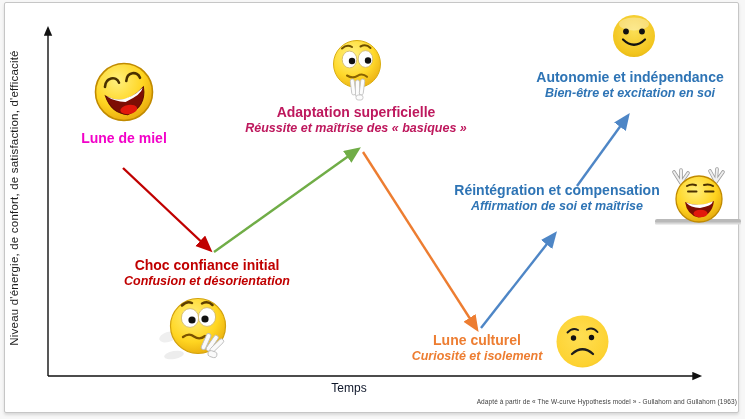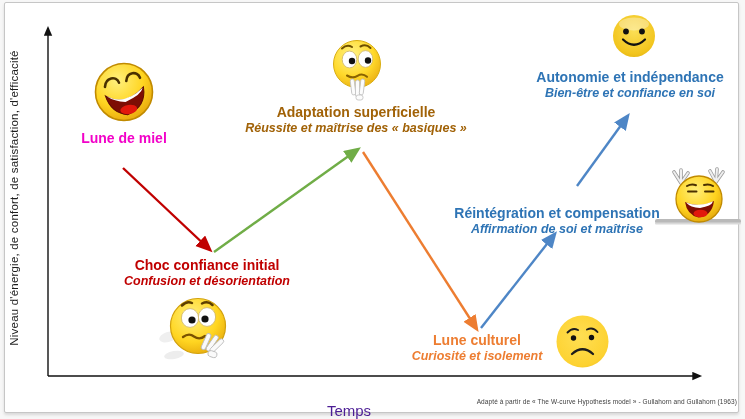--- a/index.html
+++ b/index.html
@@ -12,34 +12,34 @@
     position:absolute;left:4px;top:2px;width:733px;height:409px;
     background:#ffffff;border:1px solid #c6c6c6;border-radius:2px;
     box-shadow:0 2px 3px rgba(0,0,0,0.12);
   }
   .layer{position:absolute;left:0;top:0;width:745px;height:419px;pointer-events:none;}
   .stage{position:absolute;text-align:center;line-height:1.18;white-space:nowrap;transform:translateX(-50%);}
   .stage .t{font-weight:bold;font-size:14px;}
   .stage .s{font-weight:bold;font-style:italic;font-size:12.5px;}
   .c-pink{color:#f202c8;}
   .c-red{color:#c00000;}
-  .c-green{color:#a16207;}
+  .c-green{color:#be185d;}
   .c-orange{color:#ed7d31;}
   .c-blue{color:#2e74b5;}
   .axis-y-label{
     position:absolute;left:-1px;top:18px;width:30px;height:360px;
     display:flex;align-items:center;justify-content:center;
   }
   .axis-y-label span{
     transform:rotate(-90deg);white-space:nowrap;
     font-size:11.5px;color:#1c1c1c;letter-spacing:0.2px;
   }
   .x-label{
-    position:absolute;left:349px;top:402px;transform:translateX(-50%);
-    font-size:15px;color:#4c1d95;
+    position:absolute;left:349px;top:381px;transform:translateX(-50%);
+    font-size:12px;color:#0f172a;
   }
   .footer{
     position:absolute;right:8px;top:398px;
     font-size:6.5px;color:#3d3d3d;letter-spacing:0.1px;
   }
   .emoji{position:absolute;}
 </style>
 </head>
 <body>
 
@@ -90,27 +90,27 @@
   <div class="s c-red">Confusion et désorientation</div>
 </div>
 <div class="stage" style="left:356px;top:104px">
   <div class="t c-green">Adaptation superficielle</div>
   <div class="s c-green">Réussite et maîtrise des « basiques »</div>
 </div>
 <div class="stage" style="left:477px;top:332px">
   <div class="t c-orange">Lune culturel</div>
   <div class="s c-orange">Curiosité et isolement</div>
 </div>
-<div class="stage" style="left:557px;top:205px">
+<div class="stage" style="left:557px;top:182px">
   <div class="t c-blue">Réintégration et compensation</div>
   <div class="s c-blue">Affirmation de soi et maîtrise</div>
 </div>
 <div class="stage" style="left:630px;top:69px">
   <div class="t c-blue">Autonomie et indépendance</div>
-  <div class="s c-blue">Bien-être et confiance en soi</div>
+  <div class="s c-blue">Bien-être et excitation en soi</div>
 </div>
 
 <svg class="emoji" style="left:93px;top:61px" width="62" height="62" viewBox="0 0 62 62">
   <defs>
     <radialGradient id="gy1" cx="38%" cy="30%" r="75%">
       <stop offset="0" stop-color="#fff07e"></stop>
         <stop offset="0.6" stop-color="#ffd521"></stop>
         <stop offset="1" stop-color="#e7a60b"></stop>
     </radialGradient>
   </defs>

